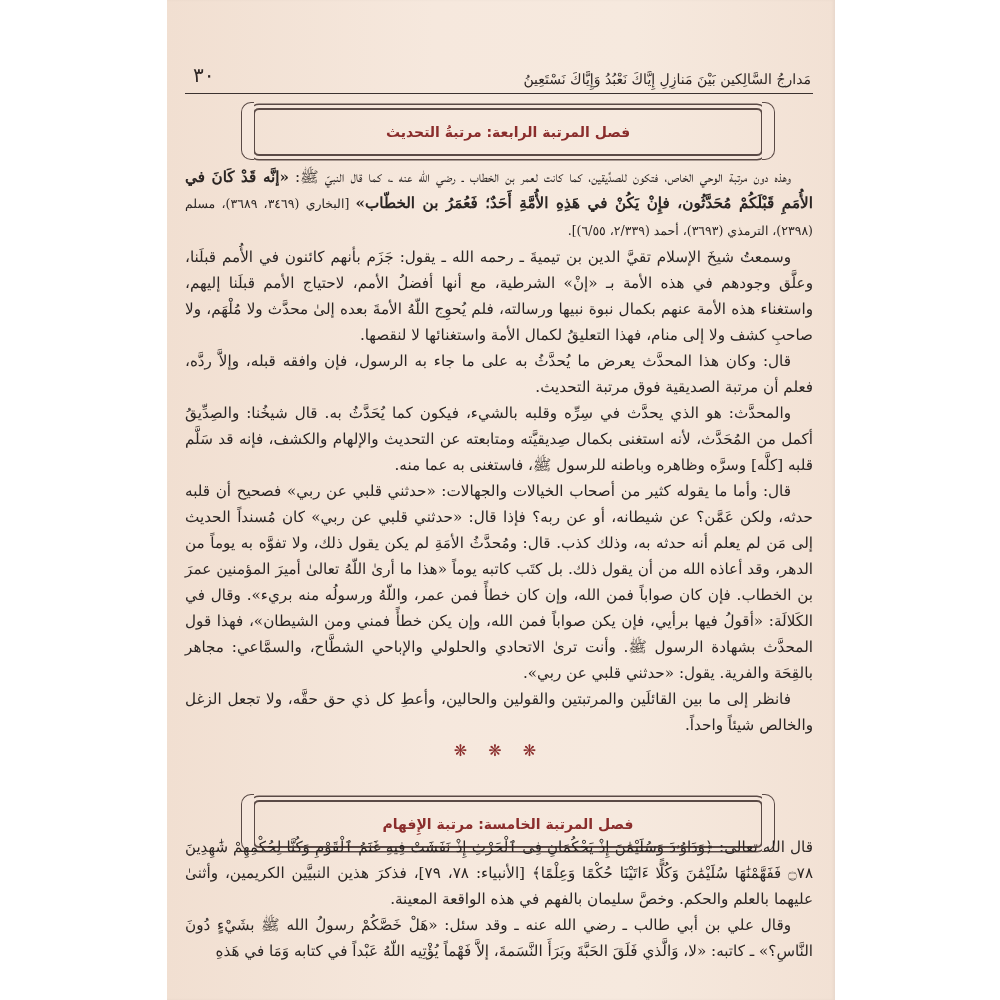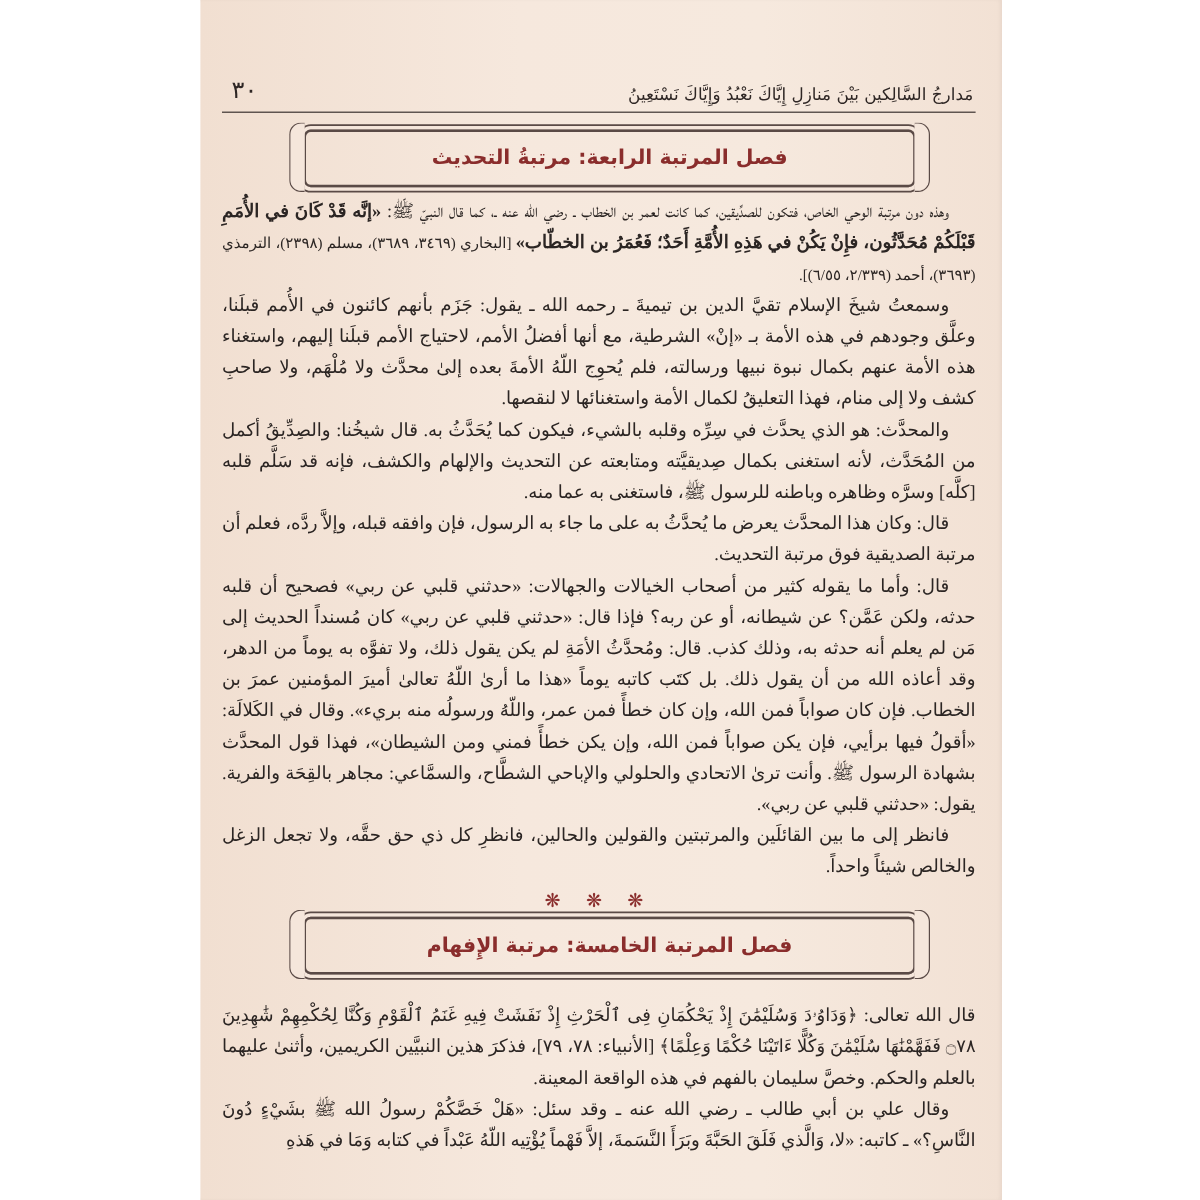--- a/index.html
+++ b/index.html
@@ -70,33 +70,32 @@
       width: 12px;
       height: 56px;
       border: 1.5px solid #5a4a46;
       background: #f5e6db;
     }
     .section-box .cap-l { left: -14px; border-radius: 10px 0 0 10px; border-right: none; }
     .section-box .cap-r { right: -14px; border-radius: 0 10px 10px 0; border-left: none; }
     .section-title {
       font-family: "DejaVu Sans", "Liberation Sans", sans-serif;
       font-weight: bold;
-      font-size: 17px;
+      font-size: 14px;
       color: #8a2d2c;
       text-align: center;
     }
     .para {
       position: absolute;
       left: 0;
       right: 0;
       font-size: 15.2px;
       line-height: 26px;
       text-align: justify;
       text-align-last: right;
-      font-family: Liberation Serif, serif;
     }
     .para p {
       margin: 0;
       text-indent: 22px;
     }
     .para p.noindent { text-indent: 0; }
     .bold { font-weight: bold; }
     .ref { font-size: 12.5px; }
     .separator {
       position: absolute;
@@ -123,29 +122,29 @@
 
     <div class="section-box" style="top:108px;">
       <span class="cap-r"></span>
       <span class="cap-l"></span>
       <span class="section-title">فصل المرتبة الرابعة: مرتبةُ التحديث</span>
     </div>
 
     <div class="para" style="top:164px;">
       <p><span>وهذه دون مرتبة الوحي الخاص، فتكون للصدِّيقين، كما كانت لعمر بن الخطاب ـ رضي الله عنه ـ، كما قال النبيّ ﷺ: </span><span class="bold">«إنَّه قَدْ كَانَ في الأُمَمِ قَبْلَكُمْ مُحَدَّثُون، فإِنْ يَكُنْ في هَذِهِ الأُمَّةِ أَحَدٌ؛ فَعُمَرُ بن الخطّاب»</span><span class="ref"> [البخاري (٣٤٦٩، ٣٦٨٩)، مسلم (٢٣٩٨)، الترمذي (٣٦٩٣)، أحمد (٢/٣٣٩، ٦/٥٥)].</span></p>
       <p>وسمعتُ شيخَ الإسلام تقيَّ الدين بن تيميةَ ـ رحمه الله ـ يقول: جَزَم بأنهم كائنون في الأُمم قبلَنا، وعلَّق وجودهم في هذه الأمة بـ «إنْ» الشرطية، مع أنها أفضلُ الأمم، لاحتياج الأمم قبلَنا إليهم، واستغناء هذه الأمة عنهم بكمال نبوة نبيها ورسالته، فلم يُحوِج اللّهُ الأمةَ بعده إلىٰ محدَّث ولا مُلْهَم، ولا صاحبِ كشف ولا إلى منام، فهذا التعليقُ لكمال الأمة واستغنائها لا لنقصها.</p>
+      <p>قال: وكان هذا المحدَّث يعرض ما يُحدَّثُ به على ما جاء به الرسول، فإن وافقه قبله، وإلاَّ ردَّه، فعلم أن مرتبة الصديقية فوق مرتبة التحديث.</p>
       <p>والمحدَّث: هو الذي يحدَّث في سِرِّه وقلبه بالشيء، فيكون كما يُحَدَّثُ به. قال شيخُنا: والصِدِّيقُ أكمل من المُحَدَّث، لأنه استغنى بكمال صِديقيَّته ومتابعته عن التحديث والإلهام والكشف، فإنه قد سَلَّم قلبه [كلَّه] وسرَّه وظاهره وباطنه للرسول ﷺ، فاستغنى به عما منه.</p>
-      <p>قال: وكان هذا المحدَّث يعرض ما يُحدَّثُ به على ما جاء به الرسول، فإن وافقه قبله، وإلاَّ ردَّه، فعلم أن مرتبة الصديقية فوق مرتبة التحديث.</p>
       <p>قال: وأما ما يقوله كثير من أصحاب الخيالات والجهالات: «حدثني قلبي عن ربي» فصحيح أن قلبه حدثه، ولكن عَمَّن؟ عن شيطانه، أو عن ربه؟ فإذا قال: «حدثني قلبي عن ربي» كان مُسنداً الحديث إلى مَن لم يعلم أنه حدثه به، وذلك كذب. قال: ومُحدَّثُ الأمَةِ لم يكن يقول ذلك، ولا تفوَّه به يوماً من الدهر، وقد أعاذه الله من أن يقول ذلك. بل كتَب كاتبه يوماً «هذا ما أرىٰ اللّهُ تعالىٰ أميرَ المؤمنين عمرَ بن الخطاب. فإن كان صواباً فمن الله، وإن كان خطأً فمن عمر، واللّهُ ورسولُه منه بريء». وقال في الكَلالَة: «أقولُ فيها برأيي، فإن يكن صواباً فمن الله، وإن يكن خطأً فمني ومن الشيطان»، فهذا قول المحدَّث بشهادة الرسول ﷺ. وأنت ترىٰ الاتحادي والحلولي والإباحي الشطَّاح، والسمَّاعي: مجاهر بالقِحَة والفرية. يقول: «حدثني قلبي عن ربي».</p>
-      <p>فانظر إلى ما بين القائلَين والمرتبتين والقولين والحالين، فانظرِ كل ذي حق حقَّه، ولا تجعل الزغل والخالص شيئاً واحداً.</p>
+      <p>فانظر إلى ما بين القائلَين والمرتبتين والقولين والحالين، وأعطِ كل ذي حق حقَّه، ولا تجعل الزغل والخالص شيئاً واحداً.</p>
     </div>
 
     <div class="separator">❋ ❋ ❋</div>
 
-    <div class="section-box" style="top:764px;">
+    <div class="section-box" style="top:800px;">
       <span class="cap-r"></span>
       <span class="cap-l"></span>
       <span class="section-title">فصل المرتبة الخامسة: مرتبة الإِفهام</span>
     </div>
 
     <div class="para" style="top:834px;">
       <p class="noindent"><span>قال الله تعالى: </span><span class="quran">﴿وَدَاوُۥدَ وَسُلَيْمَٰنَ إِذْ يَحْكُمَانِ فِى ٱلْحَرْثِ إِذْ نَفَشَتْ فِيهِ غَنَمُ ٱلْقَوْمِ وَكُنَّا لِحُكْمِهِمْ شَٰهِدِينَ ۝٧٨ فَفَهَّمْنَٰهَا سُلَيْمَٰنَ وَكُلًّا ءَاتَيْنَا حُكْمًا وَعِلْمًا﴾</span><span> [الأنبياء: ٧٨، ٧٩]، فذكرَ هذين النبيَّين الكريمين، وأثنىٰ عليهما بالعلم والحكم. وخصَّ سليمان بالفهم في هذه الواقعة المعينة.</span></p>
       <p>وقال علي بن أبي طالب ـ رضي الله عنه ـ وقد سئل: «هَلْ خَصَّكُمْ رسولُ الله ﷺ بشَيْءٍ دُونَ النَّاسِ؟» ـ كاتبه: «لا، وَالَّذي فَلَقَ الحَبَّةَ وبَرَأَ النَّسَمةَ، إلاَّ فَهْماً يُؤْتِيه اللّهُ عَبْداً في كتابه وَمَا في هَذهِ</p>
     </div>
 

